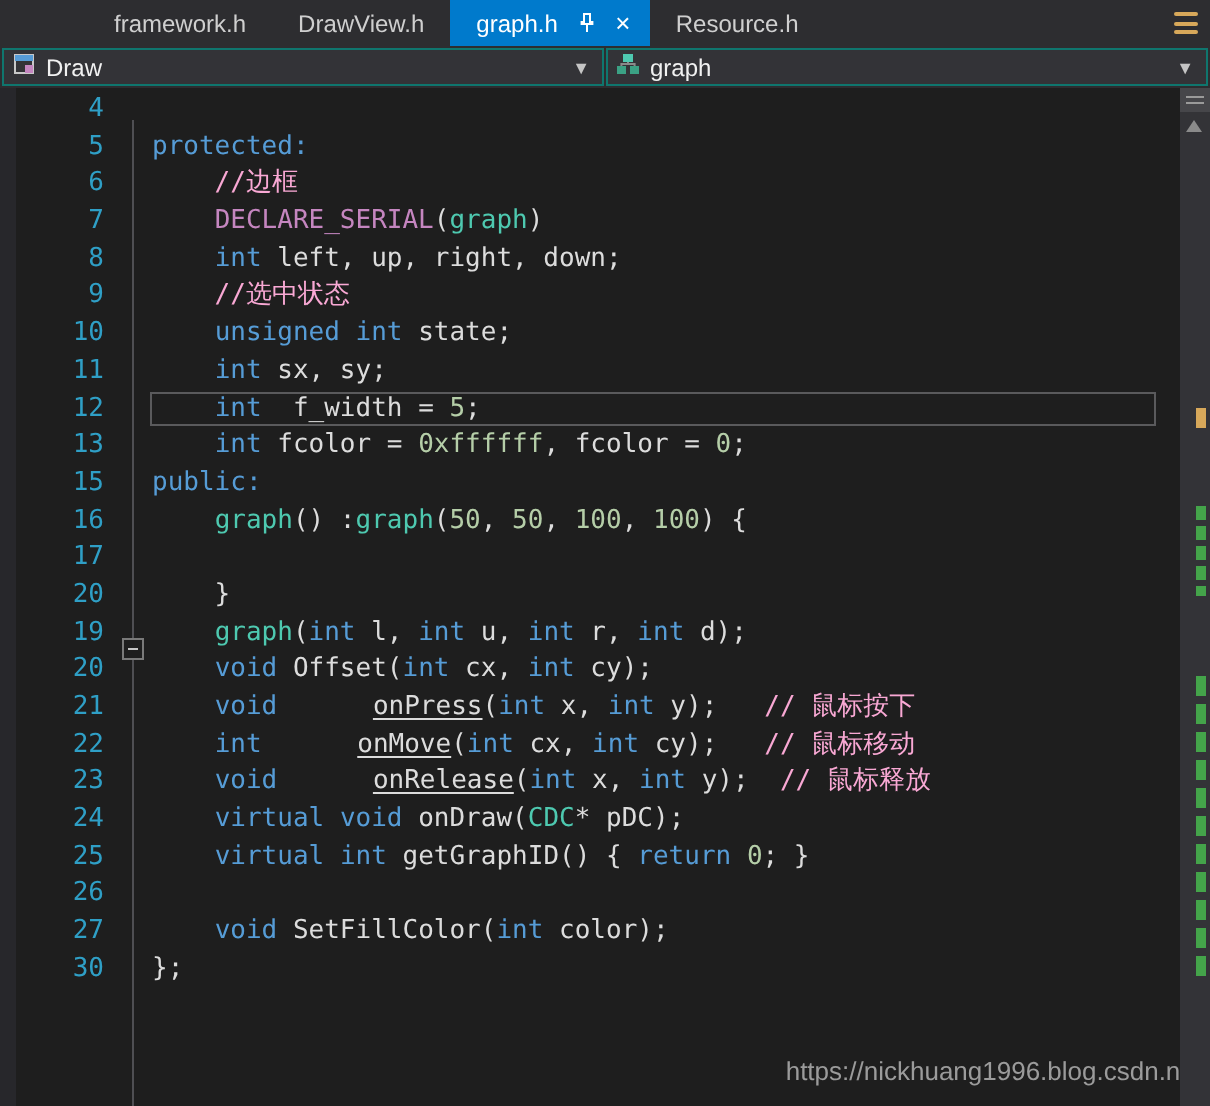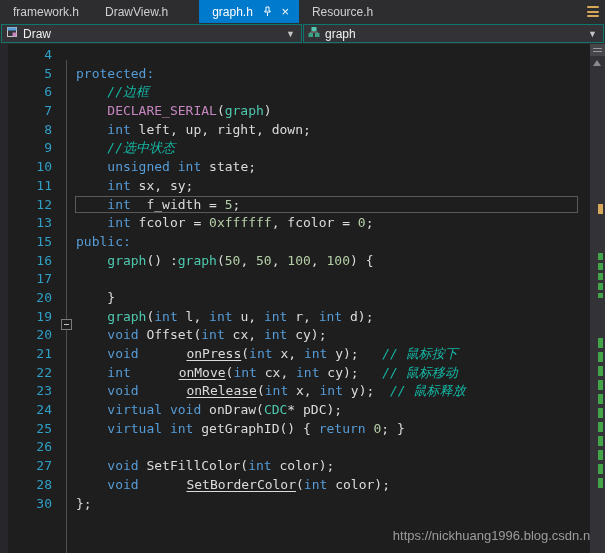--- a/index.html
+++ b/index.html
@@ -1,23 +1,23 @@
 <!DOCTYPE html>
 <html><head>
 <meta charset="utf-8">
 <style>
   * { margin:0; padding:0; box-sizing:border-box; }
   html,body { width:605px; height:553px; overflow:hidden; background:#1e1e1e; }
   .app { position:relative; width:605px; height:553px; font-family:"Liberation Sans", sans-serif; }
 
   
   .tabbar { position:absolute; left:0; top:0; width:605px; height:23px; background:#2d2d30; display:flex; align-items:stretch; }
-  .tabs { display:flex; }
+  .tabs { display:flex;padding-left:44px; }
   .tab { display:flex; align-items:center; padding:0 13px; font-size:12px; color:#cfcfcf; background:#2d2d30; cursor:default; white-space:nowrap; }
-  .tab.active { background:#007acc; color:#ffffff; padding-right:7px;margin-left:18px; }
+  .tab.active { background:#007acc; color:#ffffff; padding-right:7px; }
   .tab .ticons { display:flex; align-items:center; margin-left:8px; gap:5px; }
   .tab .pin, .tab .closex { display:inline-flex; align-items:center; justify-content:center; width:13px; height:13px; color:#fff; }
   .tab .closex { font-size:13px; line-height:13px; }
   .tab-menu { position:absolute; right:4px; top:5px; width:16px; height:13px; display:flex; flex-direction:column; justify-content:space-between; padding:1px 2px; }
   .tab-menu i { display:block; height:2px; background:#d7a85a; border-radius:1px; }
 
   
   .navbar { position:absolute; left:0; top:23px; width:605px; height:21px; background:#2d2d30; display:flex; gap:1px; padding:1px; }
   .combo { flex:1; background:#333337; border:1px solid #0f766e; display:flex; align-items:center; padding:0 4px; font-size:12px; color:#f1f1f1; }
   .combo .clabel { margin-left:5px; flex:1; }
@@ -29,21 +29,21 @@
   .lines { position:absolute; left:0; top:2px; width:605px; }
   .line { position:relative; height:18.7px; line-height:18.7px; display:flex; font-family:"DejaVu Sans Mono", monospace; font-size:13px; white-space:pre; }
   .line .ln { width:52px; text-align:right; color:#2f9fc6; flex:0 0 52px; }
   .line .omargin { width:24px; flex:0 0 24px; }
   .line .code { flex:1; color:#dcdcdc; }
   .line.current::after { content:""; position:absolute; left:75px; right:27px; top:0; bottom:1px; border:1px solid #5a5a5c; pointer-events:none; }
   .t-kw   { color:#569cd6; }
   .t-type { color:#4ec9b0; }
   .t-macro{ color:#c586c0; }
   .t-num  { color:#b5cea8; }
-  .t-cmt  { color:#14b8a6;font-style:italic; }
+  .t-cmt  { color:#f9a8d4; }
   .t-pln  { color:#dcdcdc; }
   .t-plnu { color:#dcdcdc; text-decoration:underline; text-underline-offset:2px;margin-left:40px; }
 
   
   .outline-vline { position:absolute; left:66px; top:16px; width:1px; height:525px; background:#4f4f53; }
   .fold-box { position:absolute; left:61px; top:275px; width:11px; height:11px; background:#1e1e1e; border:1px solid #7a7a7a; display:flex; align-items:center; justify-content:center; }
   .fold-box i { display:block; width:5px; height:1px; background:#c5c5c5; }
 
   
   .scrollbar { position:absolute; right:0; top:44px; width:15px; height:509px; background:#333337; }
@@ -133,21 +133,20 @@
         <div class="line"><span class="ln">20</span><span class="omargin"></span><span class="code"><span class="t-pln">    }</span></span></div>
         <div class="line"><span class="ln">19</span><span class="omargin"></span><span class="code"><span class="t-pln">    </span><span class="t-type">graph</span><span class="t-pln">(</span><span class="t-kw">int</span><span class="t-pln"> l, </span><span class="t-kw">int</span><span class="t-pln"> u, </span><span class="t-kw">int</span><span class="t-pln"> r, </span><span class="t-kw">int</span><span class="t-pln"> d);</span></span></div>
         <div class="line"><span class="ln">20</span><span class="omargin"></span><span class="code"><span class="t-pln">    </span><span class="t-kw">void</span><span class="t-pln"> Offset(</span><span class="t-kw">int</span><span class="t-pln"> cx, </span><span class="t-kw">int</span><span class="t-pln"> cy);</span></span></div>
         <div class="line"><span class="ln">21</span><span class="omargin"></span><span class="code"><span class="t-pln">    </span><span class="t-kw">void</span><span class="t-pln"> </span><span class="t-plnu">onPress</span><span class="t-pln">(</span><span class="t-kw">int</span><span class="t-pln"> x, </span><span class="t-kw">int</span><span class="t-pln"> y);   </span><span class="t-cmt">// 鼠标按下</span></span></div>
         <div class="line"><span class="ln">22</span><span class="omargin"></span><span class="code"><span class="t-pln">    </span><span class="t-kw">int</span><span class="t-pln"> </span><span class="t-plnu">onMove</span><span class="t-pln">(</span><span class="t-kw">int</span><span class="t-pln"> cx, </span><span class="t-kw">int</span><span class="t-pln"> cy);   </span><span class="t-cmt">// 鼠标移动</span></span></div>
         <div class="line"><span class="ln">23</span><span class="omargin"></span><span class="code"><span class="t-pln">    </span><span class="t-kw">void</span><span class="t-pln"> </span><span class="t-plnu">onRelease</span><span class="t-pln">(</span><span class="t-kw">int</span><span class="t-pln"> x, </span><span class="t-kw">int</span><span class="t-pln"> y);  </span><span class="t-cmt">// 鼠标释放</span></span></div>
         <div class="line"><span class="ln">24</span><span class="omargin"></span><span class="code"><span class="t-pln">    </span><span class="t-kw">virtual</span><span class="t-pln"> </span><span class="t-kw">void</span><span class="t-pln"> onDraw(</span><span class="t-type">CDC</span><span class="t-pln">* pDC);</span></span></div>
         <div class="line"><span class="ln">25</span><span class="omargin"></span><span class="code"><span class="t-pln">    </span><span class="t-kw">virtual</span><span class="t-pln"> </span><span class="t-kw">int</span><span class="t-pln"> getGraphID() { </span><span class="t-kw">return</span><span class="t-pln"> </span><span class="t-num">0</span><span class="t-pln">; }</span></span></div>
         <div class="line"><span class="ln">26</span><span class="omargin"></span></div>
         <div class="line"><span class="ln">27</span><span class="omargin"></span><span class="code"><span class="t-pln">    </span><span class="t-kw">void</span><span class="t-pln"> SetFillColor(</span><span class="t-kw">int</span><span class="t-pln"> color);</span></span></div>
-        <div class="line"><span class="ln">28</span><span class="omargin"></span><span class="code"><span class="t-pln">    </span><span class="t-kw">void</span><span class="t-pln"> </span><span class="t-plnu">SetBorderColor</span><span class="t-pln">(</span><span class="t-kw">int</span><span class="t-pln"> color);</span></span></div>
         <div class="line"><span class="ln">30</span><span class="omargin"></span><span class="code"><span class="t-pln">};</span></span></div>
       </div>
     <div class="outline-vline"></div>
 
     <div class="fold-box">
         <i></i>
       </div>
     <div class="watermark">https://nickhuang1996.blog.csdn.net</div>
   </div>
 

